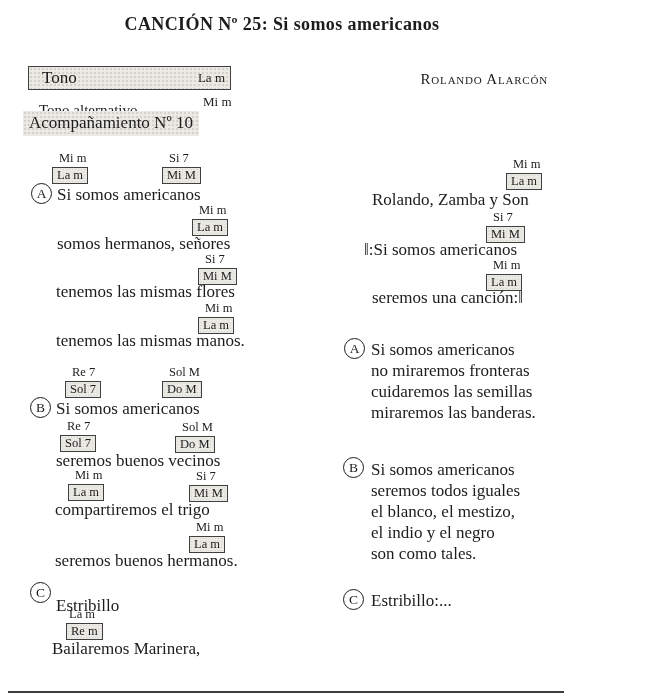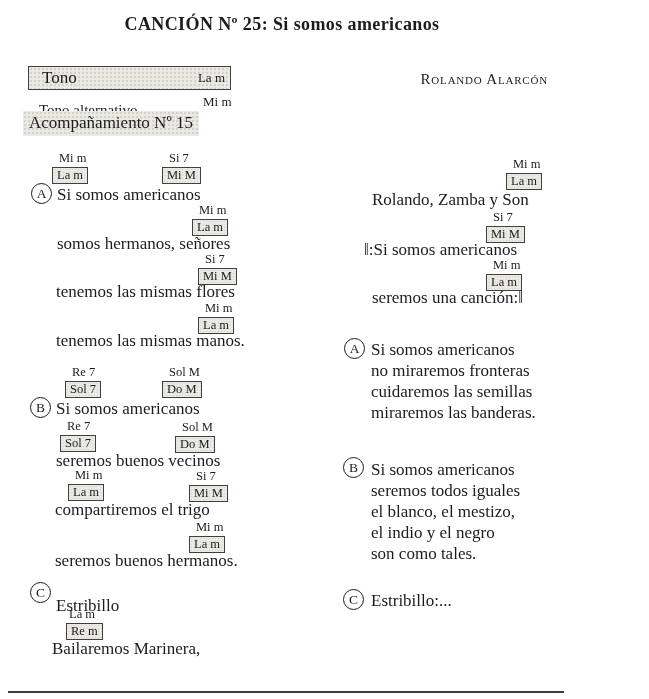--- a/index.html
+++ b/index.html
@@ -56,21 +56,21 @@
 <div class="page">
 
   <div class="title">CANCIÓN Nº 25: Si somos americanos</div>
 
   <div class="tono-box texture">
     <span class="tono-label">Tono</span>
     <span class="chord-val">La m</span>
   </div>
   <div class="tono-alt-label">Tono alternativo</div>
   <div class="tono-alt-val">Mi m</div>
-  <div class="accomp texture">Acompañamiento Nº 15</div>
+  <div class="accomp texture">Acompañamiento Nº 10</div>
   <div class="author">Rolando Alarcón</div>
 
   <div class="chord-pair" style="left:52px;top:152px">
     <div class="ctop">Mi m</div>
     <div class="cbox">La m</div>
   </div>
   <div class="chord-pair" style="left:162px;top:152px">
     <div class="ctop">Si 7</div>
     <div class="cbox">Mi M</div>
   </div>

